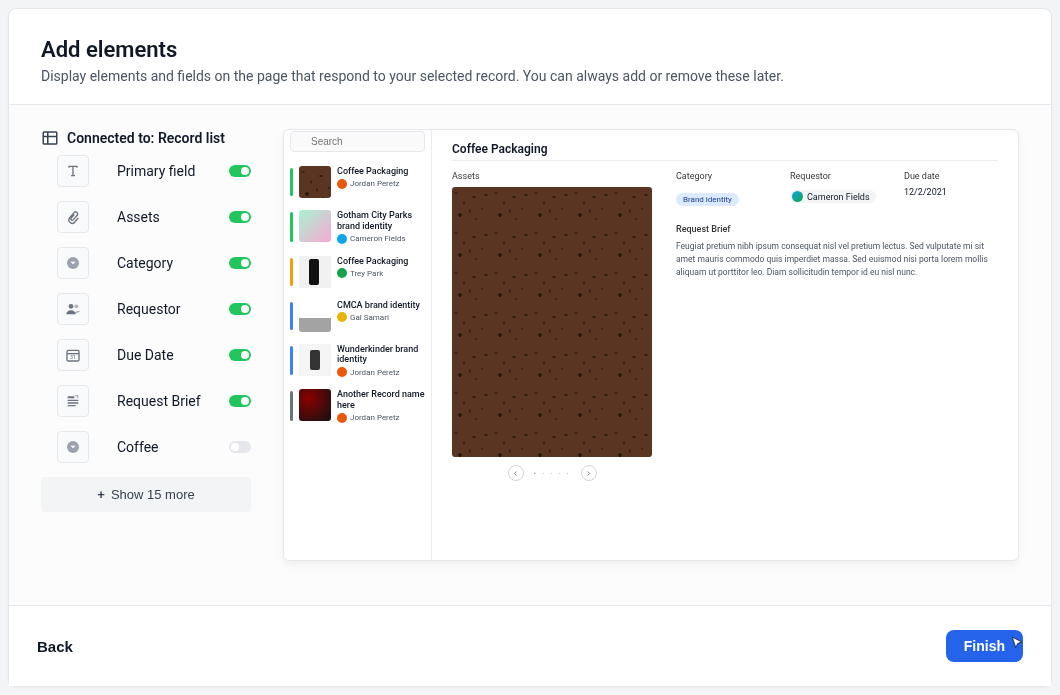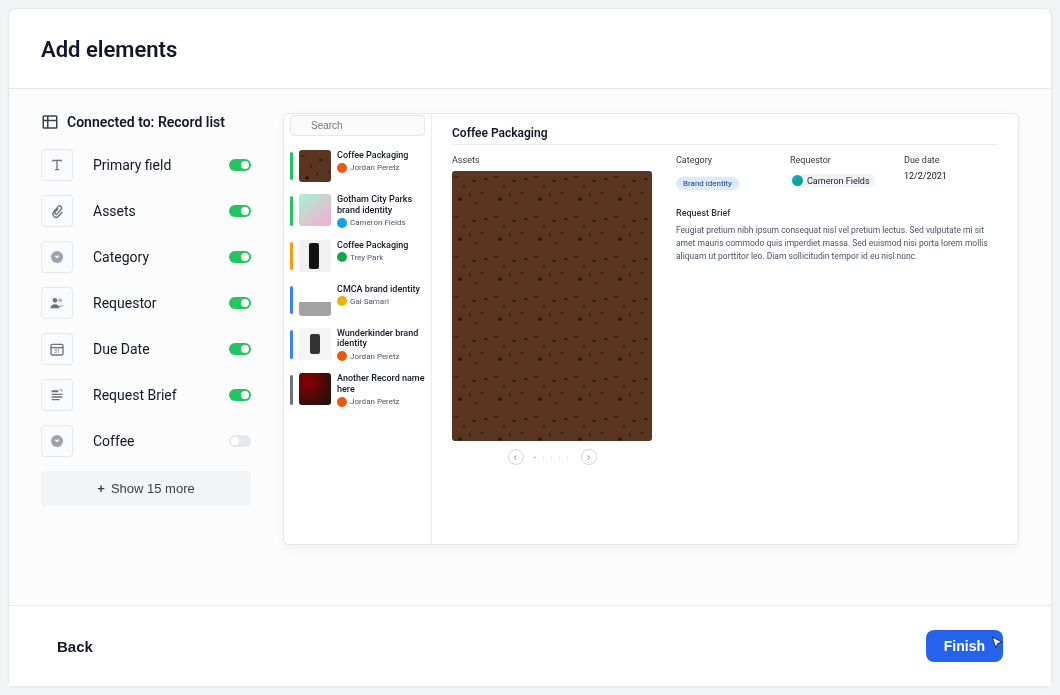--- a/index.html
+++ b/index.html
@@ -46,28 +46,29 @@
     width: 210px;
     flex-shrink: 0;
   }
   .connected {
     display: flex;
     align-items: center;
     gap: 8px;
     font-size: 14px;
     font-weight: 600;
     color: #111827;
-    margin-bottom: 18px;
+    margin-bottom: 8px;
   }
   .connected svg { width: 18px; height: 18px; }
   .field-row {
     display: flex;
     align-items: center;
-    gap: 20px;
+    gap: 28px;
     margin-bottom: 14px;
+    margin-left: 16px;
   }
   .field-icon {
     width: 32px;
     height: 32px;
     border-radius: 4px;
     border: 1px solid #e5e7eb;
     background: #f9fafb;
     display: flex;
     align-items: center;
     justify-content: center;
@@ -283,21 +284,21 @@
     font-weight: 500;
     margin-bottom: 6px;
   }
   .brief-text {
     font-size: 8.5px;
     color: #4b5563;
     line-height: 1.5;
   }
   .modal-footer {
     border-top: 1px solid #e5e7eb;
-    padding: 24px 48px;
+    padding: 24px 28px;
     display: flex;
     justify-content: space-between;
     align-items: center;
     background: #fff;
   }
   .back-btn {
     background: none;
     border: none;
     font-size: 15px;
     font-weight: 600;
@@ -349,20 +350,21 @@
     background-size: 40px 40px;
   }
 </style>
 </head>
 <body>
 
 <div class="modal">
 
   <div class="modal-header">
     <div class="modal-title">Add elements</div>
+    <div class="modal-sub">Display elements and fields on the page that respond to your selected record. You can always add or remove these later.</div>
   </div>
 
   <div class="modal-body">
 
     <div class="sidebar">
       <div class="connected">
         <svg viewBox="0 0 24 24" fill="none" stroke="#374151" stroke-width="2">
             <rect x="3" y="4" width="18" height="16" rx="1"></rect>
             <line x1="3" y1="10" x2="21" y2="10"></line>
             <line x1="9" y1="4" x2="9" y2="20"></line>

